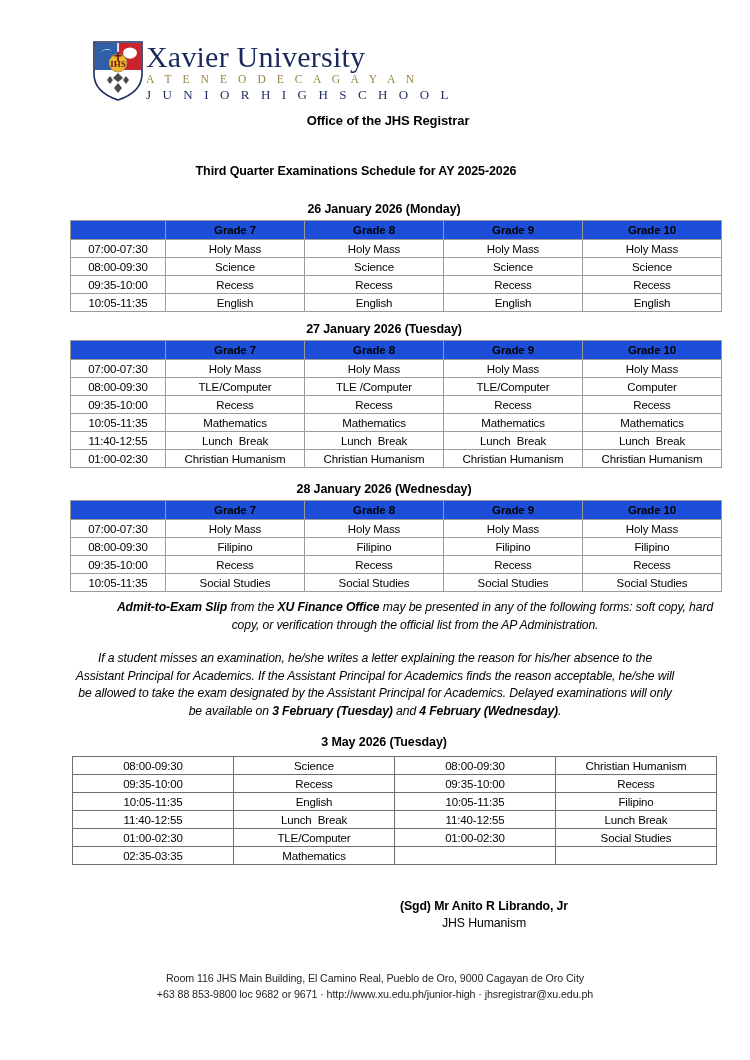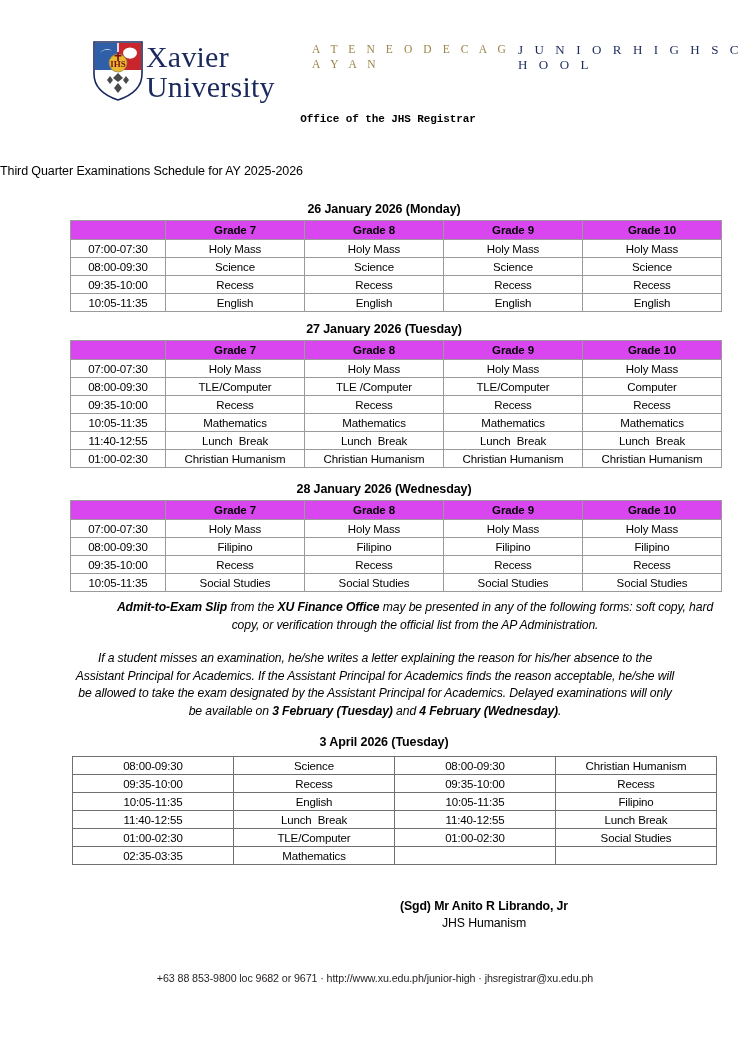--- a/index.html
+++ b/index.html
@@ -31,21 +31,21 @@
     align-items: center;
     gap: 2px;
   }
   .crest {
     width: 52px;
     height: 62px;
     flex: 0 0 auto;
   }
   .wordmark {
     display: flex;
-    flex-direction: row;
+    flex-direction: column;
     justify-content: center;
     padding-top: 2px;
   }
   .wm-main {
     font-family: "Liberation Serif", serif;
     font-size: 30px;
     line-height: 30px;
     color: #1b2a5c;
     letter-spacing: 0.2px;
   }
@@ -65,34 +65,33 @@
   }
 
   .office-line {
     position: absolute;
     left: 0;
     top: 113px;
     width: 750px;
     text-align: center;
     padding-left: 26px;
     box-sizing: border-box;
-    font-size: 11px;
-    font-weight: bold;
-    letter-spacing: -0.1px;
-    font-family: Liberation Mono, monospace;
+    font-size: 13px;
+    font-weight: bold;
+    letter-spacing: -0.1px;
   }
 
   .doc-title {
     position: absolute;
     left: 0;
     top: 164px;
     width: 712px;
-    text-align: left;
+    text-align: center;
     font-size: 12.5px;
-    font-weight: normal;
+    font-weight: bold;
     letter-spacing: -0.1px;
   }
 
   
   .day-block {
     position: absolute;
     left: 70px;
     width: 628px;
   }
   .day-caption {
@@ -112,21 +111,21 @@
     height: 17px;
     font-size: 11.5px;
     text-align: center;
     vertical-align: middle;
     padding: 0 2px;
     font-weight: normal;
     letter-spacing: -0.15px;
     white-space: pre;
   }
   table.sched thead td {
-    background: #d946ef;
+    background: #1d4ed8;
     font-weight: bold;
     font-size: 11.5px;
     height: 18px;
   }
   table.sched .c-time { width: 90px; }
   table.sched .c-g    { width: 134px; }
 
   
   .notes {
     position: absolute;
@@ -398,21 +397,21 @@
 
   <div class="notes note1">
     <b>Admit-to-Exam Slip</b><span> from the </span><b>XU Finance Office</b><span> may be presented in any of the following forms: soft copy, hard copy, or verification through the official list from the AP Administration.</span>
   </div>
 
   <div class="notes note2">
     <span>If a student misses an examination, he/she writes a letter explaining the reason for his/her absence to the Assistant Principal for Academics. If the Assistant Principal for Academics finds the reason acceptable, he/she will be allowed to take the exam designated by the Assistant Principal for Academics.  Delayed examinations will only be available on </span><b>3 February (Tuesday)</b><span> and </span><b>4 February (Wednesday)</b><span>.</span>
   </div>
 
   <div class="delayed-captions">
-    <div>3 April 2026 (Tuesday)</div>
+    <div>3 May 2026 (Tuesday)</div>
   </div>
 
   <div class="delayed-wrap">
     <table class="delayed">
       <tbody>
           <tr>
             <td class="col">08:00-09:30</td>
             <td class="col">Science</td>
             <td class="col">08:00-09:30</td>
             <td class="col">Christian Humanism</td>
@@ -450,16 +449,17 @@
         </tbody>
     </table>
   </div>
 
   <div class="sign-block">
     <div class="sign-name">(Sgd) Mr Anito R Librando, Jr</div>
     <div class="sign-role">JHS Humanism</div>
   </div>
 
   <div class="footer">
+    <div>Room 116 JHS Main Building, El Camino Real, Pueblo de Oro, 9000 Cagayan de Oro City</div>
     <div>+63 88 853-9800 loc 9682 or 9671 · http://www.xu.edu.ph/junior-high · jhsregistrar@xu.edu.ph</div>
   </div>
 
 </div>
 
 </body></html>

